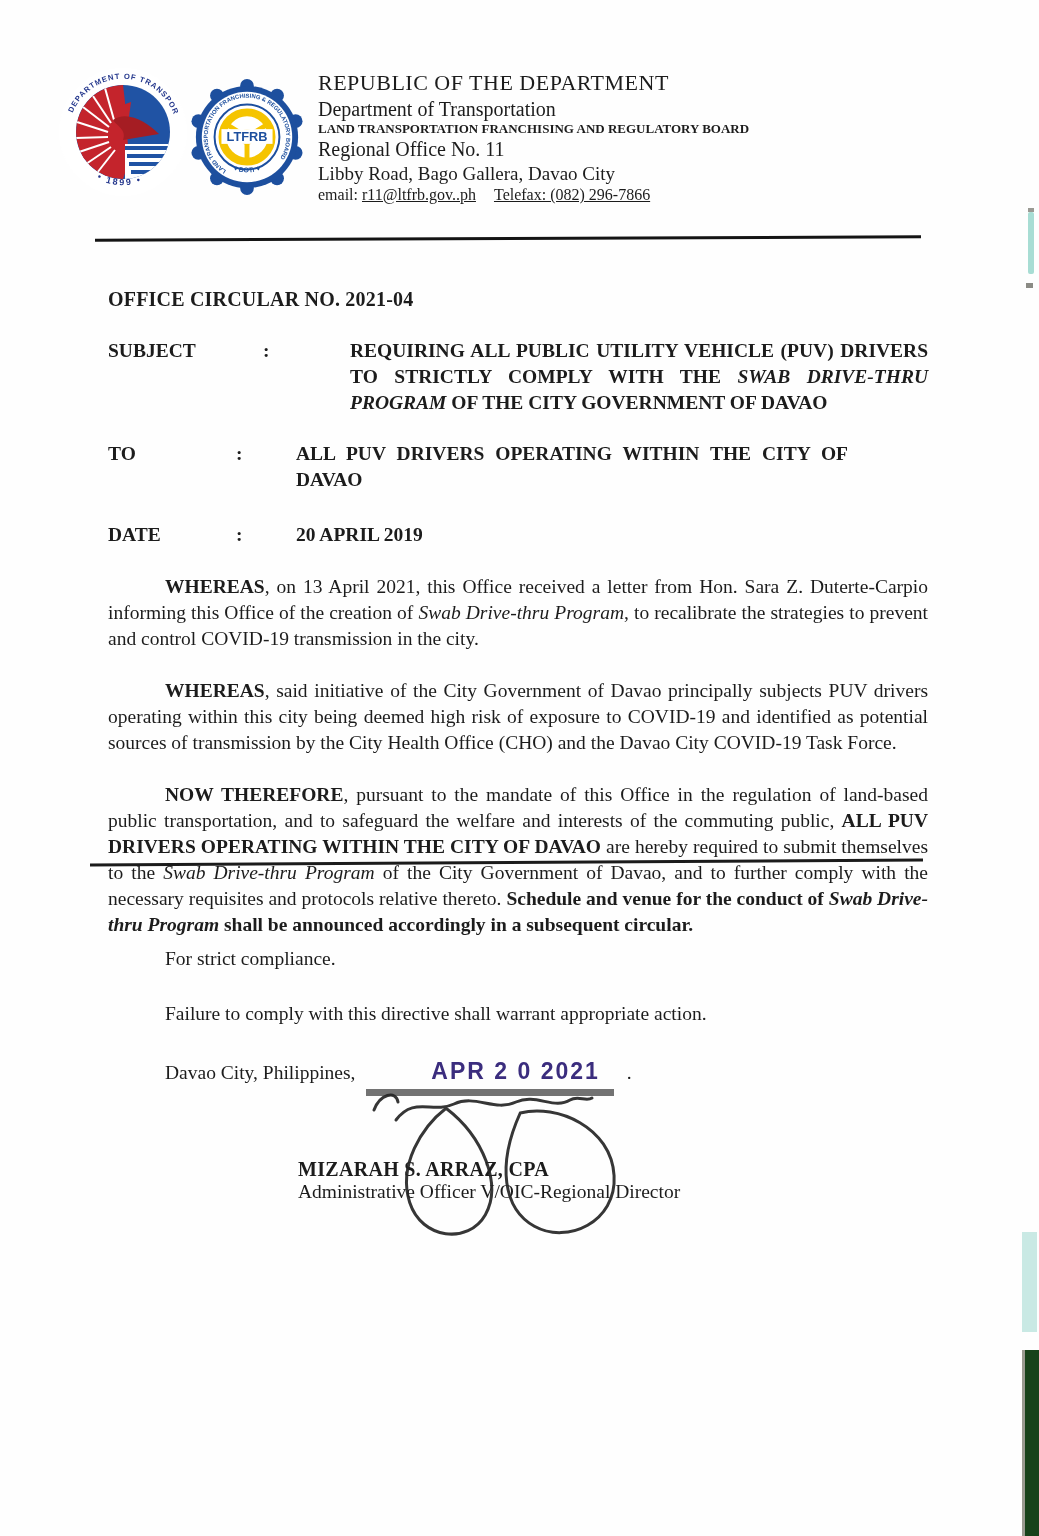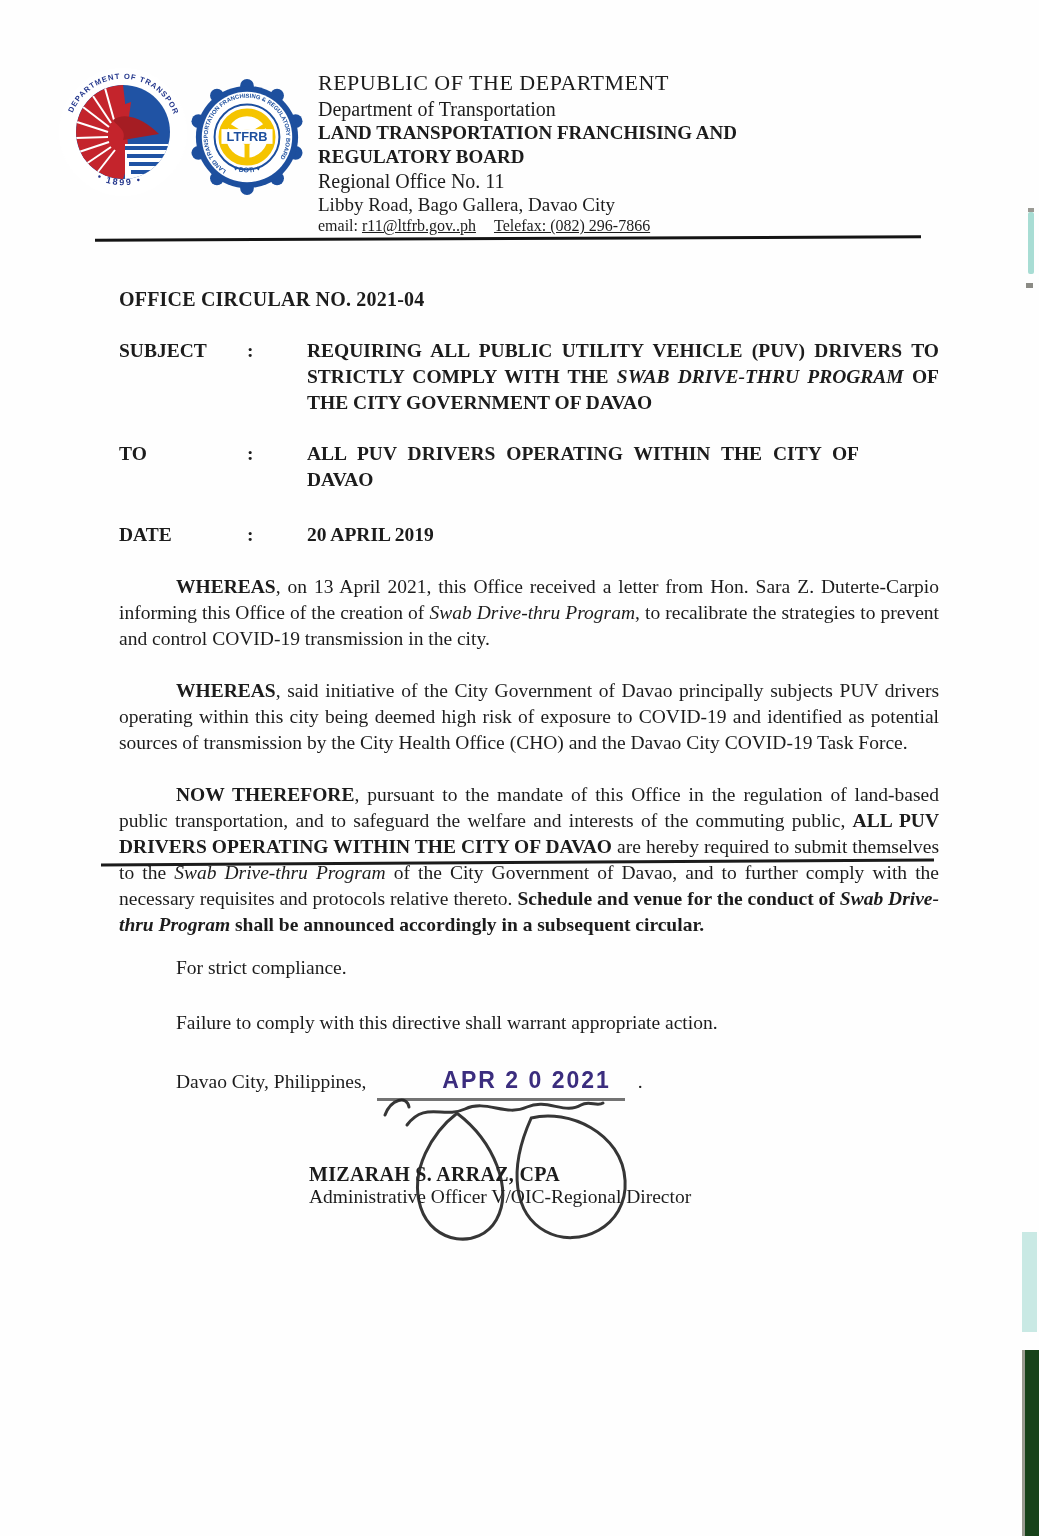--- a/index.html
+++ b/index.html
@@ -14,45 +14,45 @@
     margin:0 auto;
   }
   
   .header { position:absolute; top:66px; left:58px; display:flex; }
   .seal { flex:0 0 auto; }
   .dotr-seal { width:130px; height:132px; }
   .ltfrb-seal { width:114px; height:126px; margin-top:8px; margin-left:2px; }
   .header-text { margin-left:14px; padding-top:4px; width:560px; line-height:1.22; }
   .ht-line1 { font-size:22px; letter-spacing:.5px; }
   .ht-line2 { font-size:20px; }
-  .ht-line3 { font-size:19px; font-weight:700; width:548px; line-height:1.25; }
+  .ht-line3 { font-size:13px; font-weight:700; width:548px; line-height:1.25; }
   .ht-line4 { font-size:20px; }
   .ht-line5 { font-size:19px; }
   .ht-line6 { font-size:16px; }
   .email-link { text-decoration:underline; color:#1c1c1c; }
   .telefax { margin-left:18px;text-decoration:underline; }
   .header-rule { position:absolute; left:95px; top:237px; width:826px; height:3px; background:#141414; transform:rotate(-.25deg); }
   
-  .content { position:absolute; left:119px; top:288px; width:820px; }
+  .content { position:absolute; left:108px; top:288px; width:820px; }
   .circ-no { font-size:20px; font-weight:700; letter-spacing:.2px; margin-bottom:27px; }
   .meta-row { display:grid; grid-template-columns:128px 60px 1fr; font-size:19.5px; font-weight:700; line-height:26px; }
-  .meta-subject { margin-bottom:25px; }
+  .meta-subject { margin-bottom:25px;gap:27px; }
   .meta-to { margin-bottom:29px; }
   .meta-date { margin-bottom:0; }
   .meta-value { text-align:justify; }
   .meta-to .meta-value span.wrapbox { display:inline-block; width:552px; text-align:justify; }
   .date-rule { position:absolute; left:-18px; top:573px; width:833px; height:3px; background:#1b1b1b; transform:rotate(-.35deg); }
   .paras { margin-top:26px; }
   .para { font-size:19.5px; line-height:26px; text-align:justify; text-indent:57px; margin-bottom:26px; }
-  .para:last-child { margin-bottom:17px; }
+  .para:last-child { margin-bottom:8px; }
   .b { font-weight:700; }
   .i { font-style:italic; }
   .closing { font-size:19.5px; line-height:26px; text-indent:57px; margin-bottom:29px; }
   .dateline { font-size:19.5px; line-height:30px; text-indent:57px; margin-bottom:0; }
-  .stamp-wrap { display:inline-block; border-bottom:3px solid #737373; padding:0 14px 1px 8px; margin-left:6px; }
+  .stamp-wrap { display:inline-block; border-bottom:7px solid #737373; padding:0 14px 1px 8px; margin-left:6px; }
   .stamp { font-family:"Liberation Sans", sans-serif; font-weight:700; font-size:23px; letter-spacing:2px; color:#3b2d7e; }
   .dateline-period { margin-left:8px; }
   
   .sig-block { position:relative; margin:62px 0 0 190px; width:440px; text-align:left; }
   .sig-name { font-size:20px; font-weight:700; letter-spacing:.3px; }
   .sig-title { font-size:19.5px; }
   .sig-scrawl { position:absolute; left:58px; top:-78px; width:330px; height:210px; pointer-events:none; }
   
   .artifact { position:absolute; }
   .art-teal-1 { left:1028px; top:212px; width:6px; height:62px; background:#a8ddd4; border-radius:2px; }

